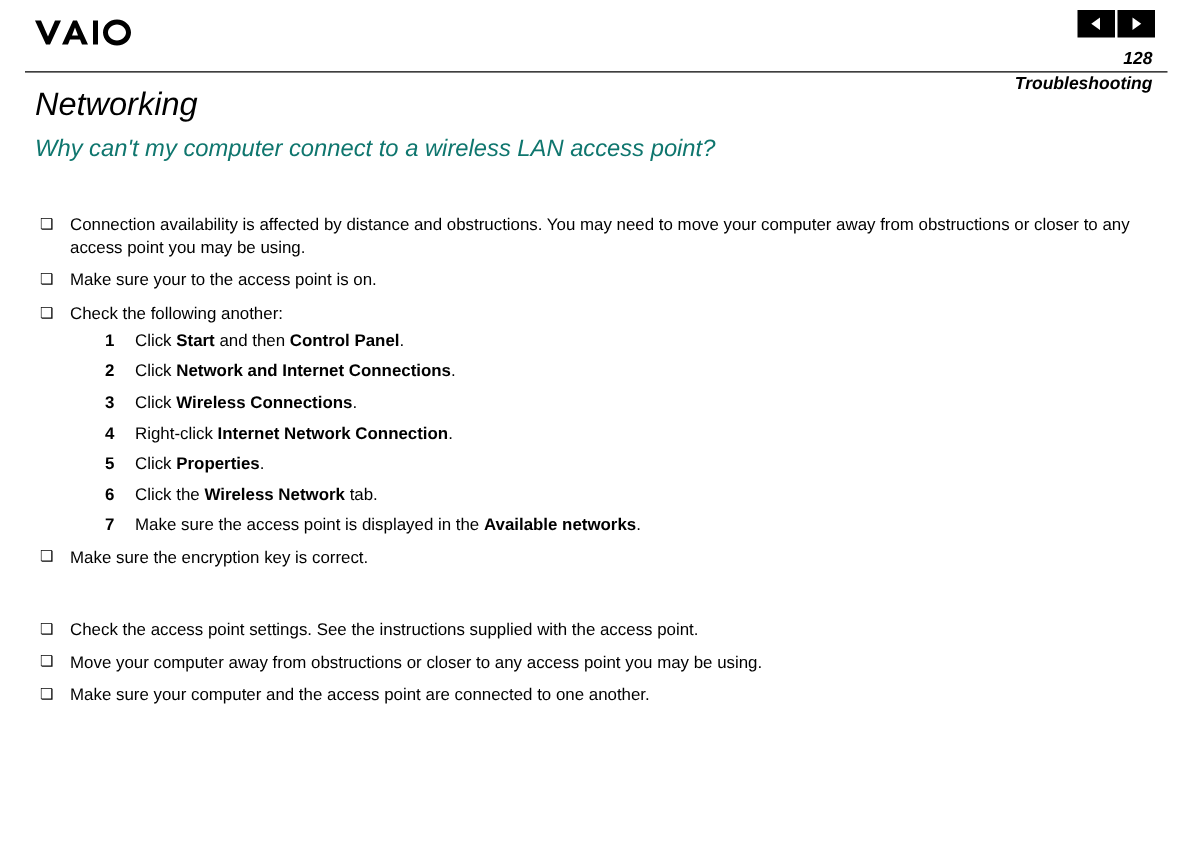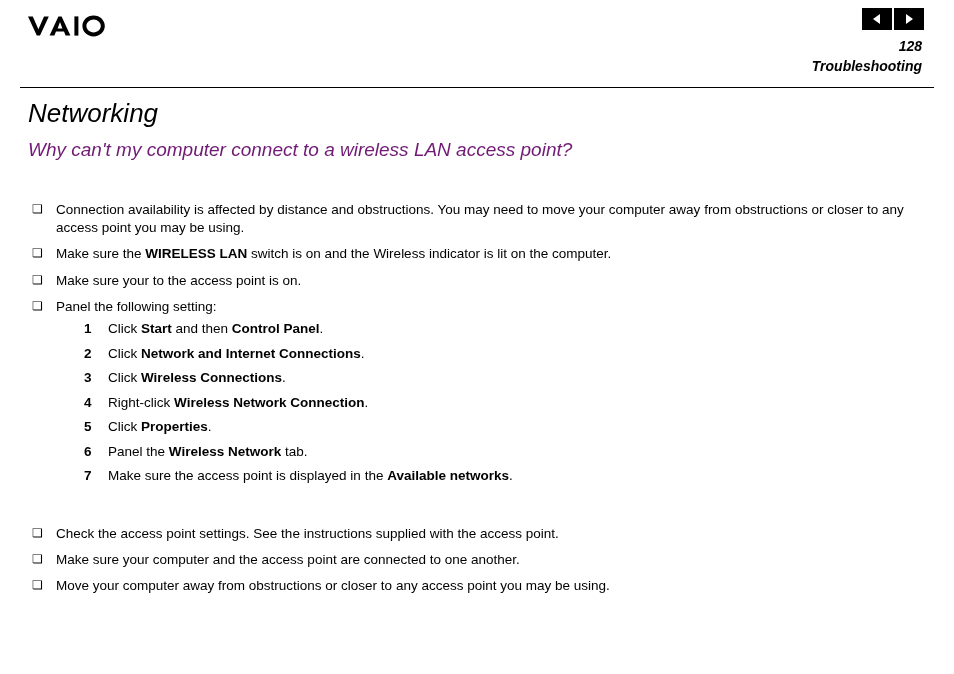--- a/index.html
+++ b/index.html
@@ -5,21 +5,21 @@
   * { margin: 0; padding: 0; box-sizing: border-box; }
   body {
     font-family: Arial, Helvetica, sans-serif;
     background: #fff;
     width: 954px;
     height: 674px;
     overflow: hidden;
     position: relative;
   }
   .header {
-    height: 88px;
+    height: 58px;
     position: relative;
     border-bottom: 1px solid #000;
     margin: 0 20px;
   }
   .logo {
     position: absolute;
     left: 8px;
     top: 14px;
     width: 96px;
     height: 24px;
@@ -64,21 +64,21 @@
   h1 {
     font-size: 26px;
     font-weight: normal;
     font-style: italic;
     margin-bottom: 10px;
   }
   h2 {
     font-size: 19px;
     font-weight: normal;
     font-style: italic;
-    color: #701a75;
+    color: #0f766e;
     margin-bottom: 10px;
     margin-top: 8px;
   }
   .bullet-list {
     list-style: none;
     margin-bottom: 4px;
     margin-top: 40px;
   }
   .bullet-list > li {
     position: relative;
@@ -143,33 +143,33 @@
   <div class="page-num">128</div>
   <div class="section-name">Troubleshooting</div>
 </div>
 
 <div class="content">
   <h1>Networking</h1>
 
   <h2>Why can't my computer connect to a wireless LAN access point?</h2>
   <ul class="bullet-list">
     <li>Connection availability is affected by distance and obstructions. You may need to move your computer away from obstructions or closer to any access point you may be using.</li>
-    <li><span>Make sure the </span><b>WIRELESS LAN</b><span> switch is on and the Wireless indicator is lit on the computer.</span></li>
     <li>Make sure your to the access point is on.</li>
-    <li><span>Panel the following setting:</span>
+    <li><span>Check the following another:</span>
       <ol class="num-list">
         <li><span class="num">1</span><span>Click </span><b>Start</b><span> and then </span><b>Control Panel</b><span>.</span></li>
         <li><span class="num">2</span><span>Click </span><b>Network and Internet Connections</b><span>.</span></li>
         <li><span class="num">3</span><span>Click </span><b>Wireless Connections</b><span>.</span></li>
-        <li><span class="num">4</span><span>Right-click </span><b>Wireless Network Connection</b><span>.</span></li>
+        <li><span class="num">4</span><span>Right-click </span><b>Internet Network Connection</b><span>.</span></li>
         <li><span class="num">5</span><span>Click </span><b>Properties</b><span>.</span></li>
-        <li><span class="num">6</span><span>Panel the </span><b>Wireless Network</b><span> tab.</span></li>
+        <li><span class="num">6</span><span>Click the </span><b>Wireless Network</b><span> tab.</span></li>
         <li><span class="num">7</span><span>Make sure the access point is displayed in the </span><b>Available networks</b><span>.</span></li>
       </ol>
     </li>
+    <li>Make sure the encryption key is correct.</li>
   </ul>
 
   <ul class="bullet-list">
     <li>Check the access point settings. See the instructions supplied with the access point.</li>
+    <li>Move your computer away from obstructions or closer to any access point you may be using.</li>
     <li>Make sure your computer and the access point are connected to one another.</li>
-    <li>Move your computer away from obstructions or closer to any access point you may be using.</li>
   </ul>
 </div>
 
 </body></html>

